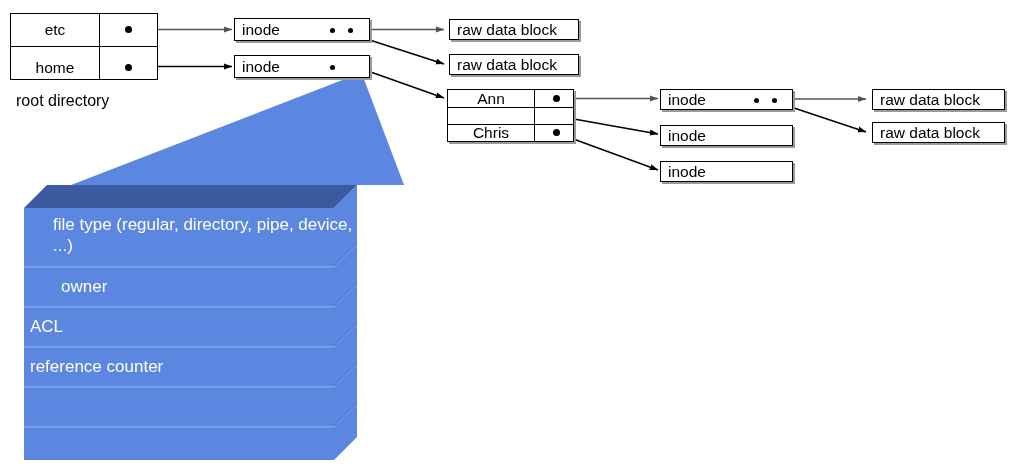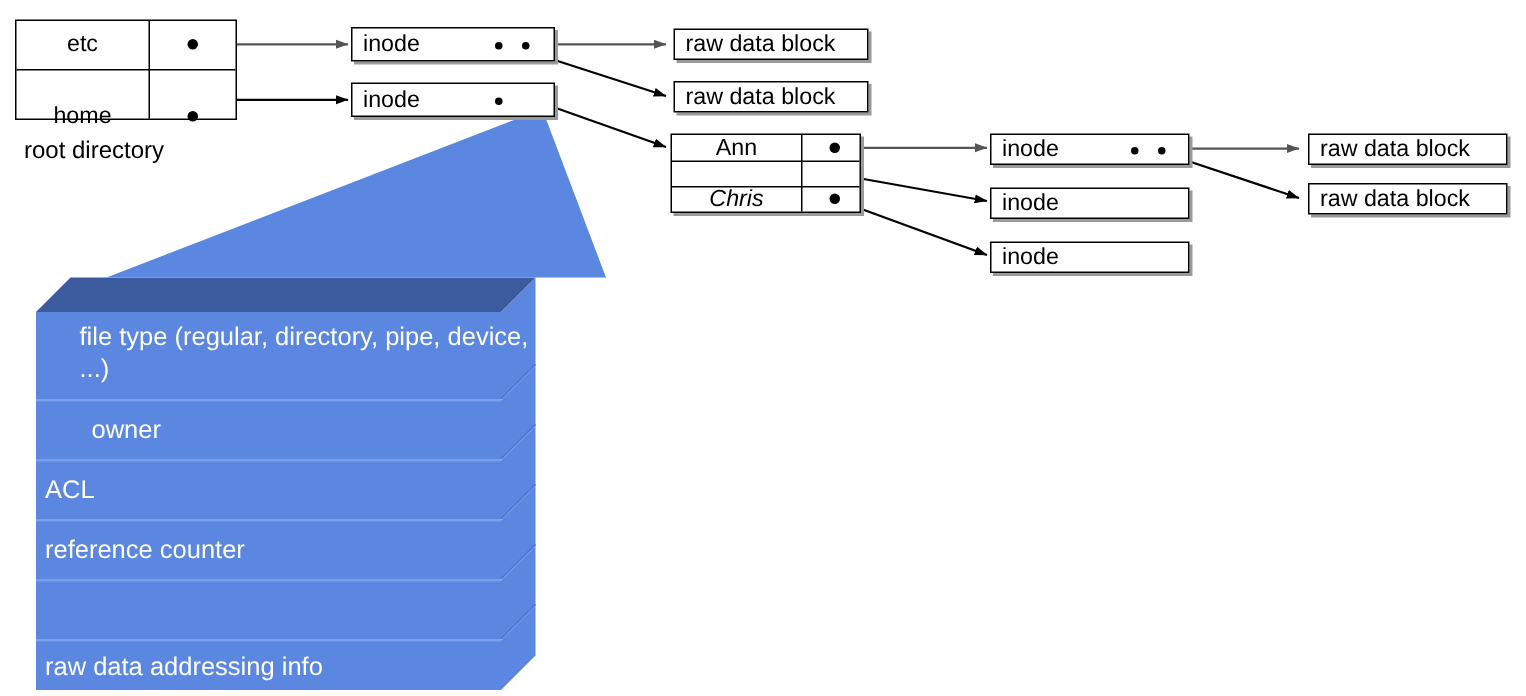--- a/index.html
+++ b/index.html
@@ -157,21 +157,20 @@
         <line x1="334" y1="276" x2="357" y2="253" stroke="#4a78d4" stroke-width="1.2"></line>
       </g>
 
       <polygon points="24,58 47,35 357,35 334,58" fill="#3c5a9e"></polygon>
     </svg>
 
     <div class="stack-row-label" style="top:64px;margin-left:23px;">file type (regular, directory, pipe, device, ...)</div>
     <div class="stack-row-label" style="top:126px;margin-left:31px;">owner</div>
     <div class="stack-row-label" style="top:166px;">ACL</div>
     <div class="stack-row-label" style="top:206px;">reference counter</div>
-    <div class="stack-row-label" style="top:284px;">raw data addressing info</div>
   </div>
 
   <svg class="layer" style="pointer-events:none;">
     <polygon points="358,74 362,74 404,185 71,185" fill="#5b87e0"></polygon>
   </svg>
 
   <svg class="layer">
     <defs>
       <marker id="ah" markerWidth="9" markerHeight="9" refX="8.2" refY="3.2" orient="auto" markerUnits="userSpaceOnUse">
         <path d="M0,0.2 L8.5,3.2 L0,6.2 z" fill="#000000"></path>
@@ -204,21 +203,21 @@
 
   <div class="tbl" style="left:10px; top:13px; width:148px; height:67px;padding-left:16px;">
     <div class="hline" style="top:32px;"></div>
     <div class="tptr" style="left:88px;"></div>
 
     <div class="trow" style="top:0; height:32px;">
       <div class="tname" style="width:88px;">etc</div>
       <div class="dot" style="left:114px; top:12px;"></div>
     </div>
 
-    <div class="trow" style="top:48px; height:32px;">
+    <div class="trow" style="top:38px; height:32px;">
       <div class="tname" style="width:88px;">home</div>
       <div class="dot" style="left:114px; top:12px;"></div>
     </div>
   </div>
 
   <div class="plaintext" style="left:16px; top:92px;">root directory</div>
 
   <div class="box shadowbox" style="left:234px; top:18px; width:136px; height:23px;">
     <span class="lbl">inode</span>
     <div class="dot" style="width:5px;height:5px;left:95px; top:9px;"></div>
@@ -240,21 +239,21 @@
   <div class="tbl shadowbox" style="left:447px; top:89px; width:127px; height:53px;">
     <div class="hline" style="top:17px;"></div>
     <div class="hline" style="top:34px;"></div>
     <div class="tptr" style="left:86px;"></div>
 
     <div class="trow" style="top:0; height:17px;">
       <div class="tname" style="width:86px;">Ann</div>
       <div class="dot" style="left:105px; top:5px;"></div>
     </div>
     <div class="trow" style="top:34px; height:17px;">
-      <div class="tname" style="width:86px;font-style:italic;">Chris</div>
+      <div class="tname" style="width:86px;">Chris</div>
       <div class="dot" style="left:105px; top:5px;"></div>
     </div>
   </div>
 
   <div class="box shadowbox" style="left:660px; top:89px; width:133px; height:21px;">
     <span class="lbl">inode</span>
     <div class="dot" style="width:5px;height:5px;left:93px; top:8px;"></div>
     <div class="dot" style="width:5px;height:5px;left:111px; top:8px;"></div>
   </div>
 

